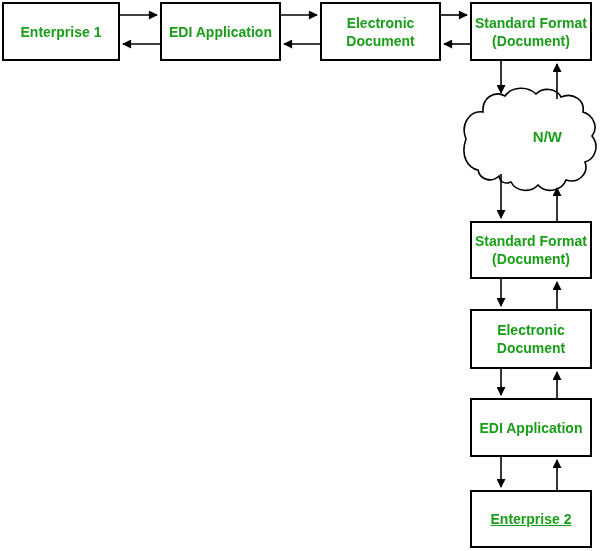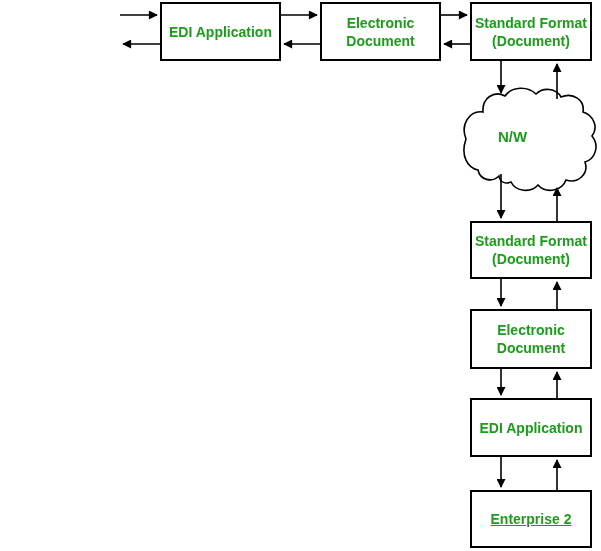--- a/index.html
+++ b/index.html
@@ -47,21 +47,21 @@
   #n-sf-bottom          { left: 470px; top: 221px; width: 122px; height: 58px; }
   #n-edoc-bottom        { left: 470px; top: 309px; width: 122px; height: 60px; }
   #n-edi-app-bottom     { left: 470px; top: 398px; width: 122px; height: 59px; }
   #n-enterprise2        { left: 470px; top: 490px; width: 122px; height: 58px; text-decoration: underline; }
   
   #cloud-label {
     position: absolute;
     left: 498px;
     top: 128px;
     width: 64px;
-    text-align: left;
+    text-align: right;
     color: #1a9e1a;
     font-weight: bold;
     font-size: 15px;
   }
   .wire { stroke: #000000; stroke-width: 1.6; fill: none; }
   .cloud { stroke: #000000; stroke-width: 1.6; fill: #ffffff; }
 </style>
 </head>
 <body>
 
@@ -105,20 +105,23 @@
     <line class="wire" marker-end="url(#ah)" x1="501" y1="279" x2="501" y2="306"></line>
     <line class="wire" marker-end="url(#ah)" x1="557" y1="309" x2="557" y2="282"></line>
 
     <line class="wire" marker-end="url(#ah)" x1="501" y1="369" x2="501" y2="395"></line>
     <line class="wire" marker-end="url(#ah)" x1="557" y1="398" x2="557" y2="372"></line>
 
     <line class="wire" marker-end="url(#ah)" x1="501" y1="457" x2="501" y2="487"></line>
     <line class="wire" marker-end="url(#ah)" x1="557" y1="490" x2="557" y2="460"></line>
   </svg>
 
+  <div class="node" id="n-enterprise1">
+    <span>Enterprise 1</span>
+  </div>
 
   <div class="node" id="n-edi-app-top">
     <span>EDI Application</span>
   </div>
 
   <div class="node" id="n-edoc-top">
     <span>Electronic</span>
     <span>Document</span>
   </div>
 

